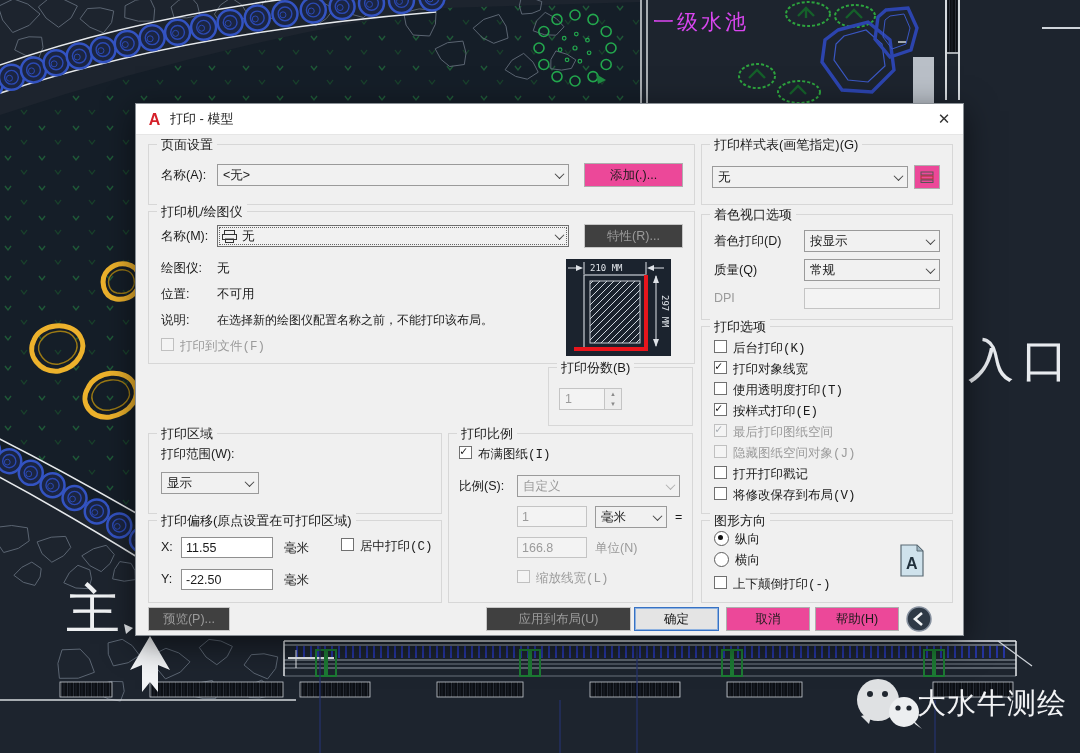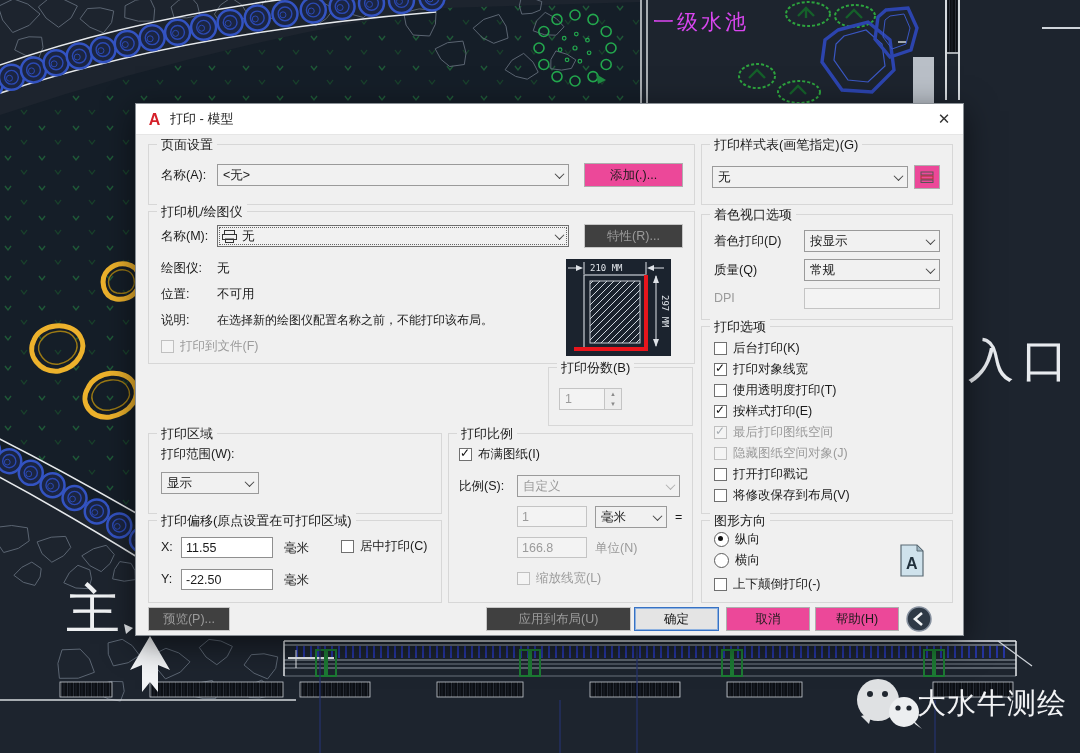--- a/index.html
+++ b/index.html
@@ -38,21 +38,21 @@
   .combo.disabled .caret i{border-color:#b0b0b0;}
   .combo.focusd{outline:1px dotted #666;outline-offset:-3px;border-color:#6f6f6f;}
   .btn{position:absolute;height:24px;background:#ec4899;border:1px solid #aeaeae;
        font-size:12.5px;text-align:center;box-sizing:border-box;display:flex;
        align-items:center;justify-content:center;cursor:pointer;}
   .btn.disabled{color:#9b9b9b;background:#404040;border-color:#c6c6c6;cursor:default;}
   .btn.default{border:1px solid #3772c4;box-shadow:inset 0 0 0 1px #8db1e0;background:#e4e4e4;}
   .inp{position:absolute;height:21px;background:#fff;border:1px solid #8f8f8f;
        font-size:12.5px;padding:0 4px;display:flex;align-items:center;box-sizing:border-box;}
   .inp.disabled{background:#f3f3f3;color:#9b9b9b;border-color:#c4c4c4;}
-  .cbrow{position:absolute;display:flex;align-items:center;gap:6px;height:16px;}
+  .cbrow{position:absolute;display:flex;align-items:flex-start;gap:6px;height:16px;font-family:Liberation Mono, monospace;}
   .cb{width:13px;height:13px;background:#fff;border:1px solid #707070;box-sizing:border-box;
       position:relative;flex:0 0 auto;}
   .cb.checked::after{content:"✓";position:absolute;left:0px;top:-3px;font-size:12px;color:#111;}
   .cbrow.disabled .cb{background:#f4f4f4;border-color:#c0c0c0;}
   .cbrow.disabled .cb.checked::after{color:#a7adb3;}
   .cbrow.disabled .cl{color:#9b9b9b;}
   .cl{font-size:12.5px;white-space:nowrap;}
   .radio{width:13px;height:13px;border:1px solid #5c5c5c;border-radius:50%;background:#fff;
          position:relative;flex:0 0 auto;}
   .radio.sel::after{content:"";position:absolute;left:3px;top:3px;width:5px;height:5px;

